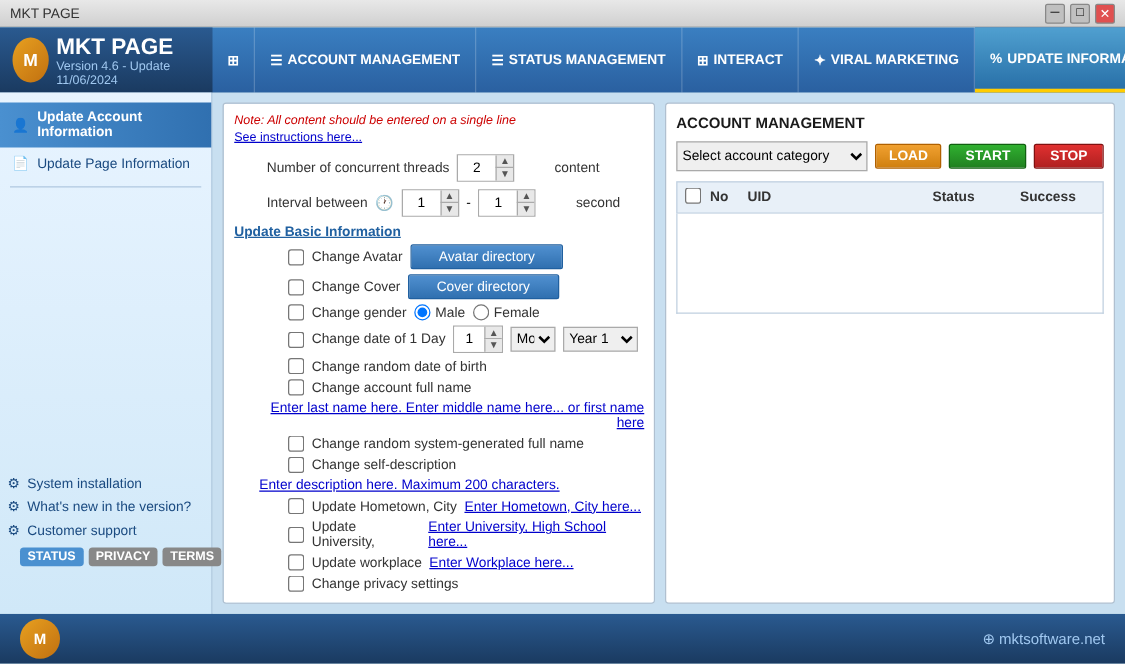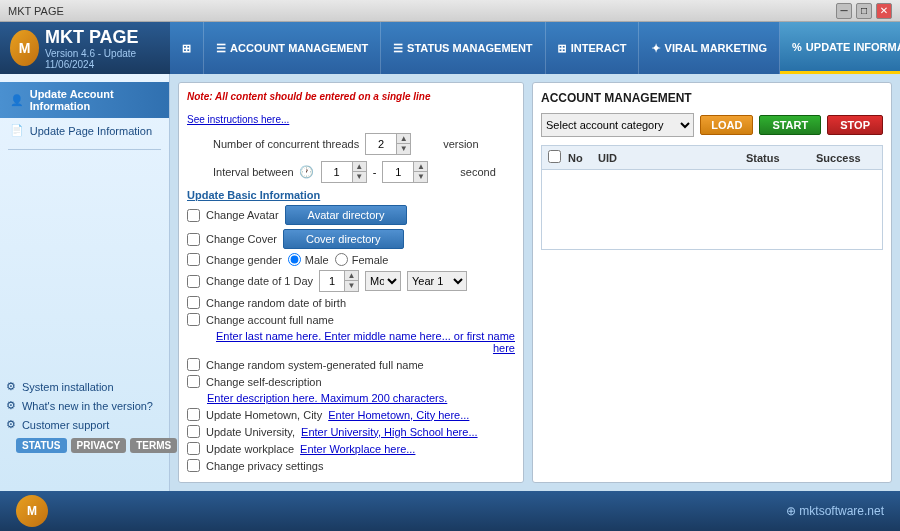--- a/index.html
+++ b/index.html
@@ -158,22 +158,21 @@
     .panel-title {
       font-size: 12px;
       font-weight: bold;
       color: #2060a0;
       margin-bottom: 4px;
     }
     .panel-note {
       font-size: 10px;
       color: #cc0000;
       font-style: italic;
-      margin-bottom: 12px;
-      font-weight: bold;
+      margin-bottom: 2px;
     }
     .panel-see-instructions {
       font-size: 10px;
       color: #0000cc;
       text-decoration: underline;
       cursor: pointer;
       margin-bottom: 8px;
       display: block;
     }
 
@@ -203,20 +202,21 @@
       margin: 6px 0 4px 0;
     }
 
     .checkbox-row {
       display: flex;
       align-items: center;
       gap: 6px;
       margin-bottom: 4px;
       font-size: 11px;
       color: #333;
+      margin-left: 43px;
     }
     .checkbox-row input[type="checkbox"] { cursor: pointer; }
 
     .blue-btn {
       background: linear-gradient(to bottom, #5090d0, #3070b0);
       color: white;
       border: 1px solid #2060a0;
       padding: 3px 22px;
       font-size: 11px;
       cursor: pointer;
@@ -467,21 +467,21 @@
 
       <div class="form-row">
         <span class="form-label">Number of concurrent threads</span>
         <div class="num-wrapper">
           <input type="text" class="number-input" value="2" style="border: none; width: 30px;">
           <div class="num-spins">
             <div class="spin-arrow">▲</div>
             <div class="spin-arrow">▼</div>
           </div>
         </div>
-        <span class="form-label">version</span>
+        <span class="form-label">content</span>
       </div>
 
       <div class="form-row">
         <span class="form-label">Interval between</span>
         <span class="clock-icon">🕐</span>
         <div class="num-wrapper">
           <input type="text" value="1" style="border: none; width: 30px; font-size: 11px; text-align: center;">
           <div class="num-spins">
             <div class="spin-arrow">▲</div>
             <div class="spin-arrow">▼</div>

